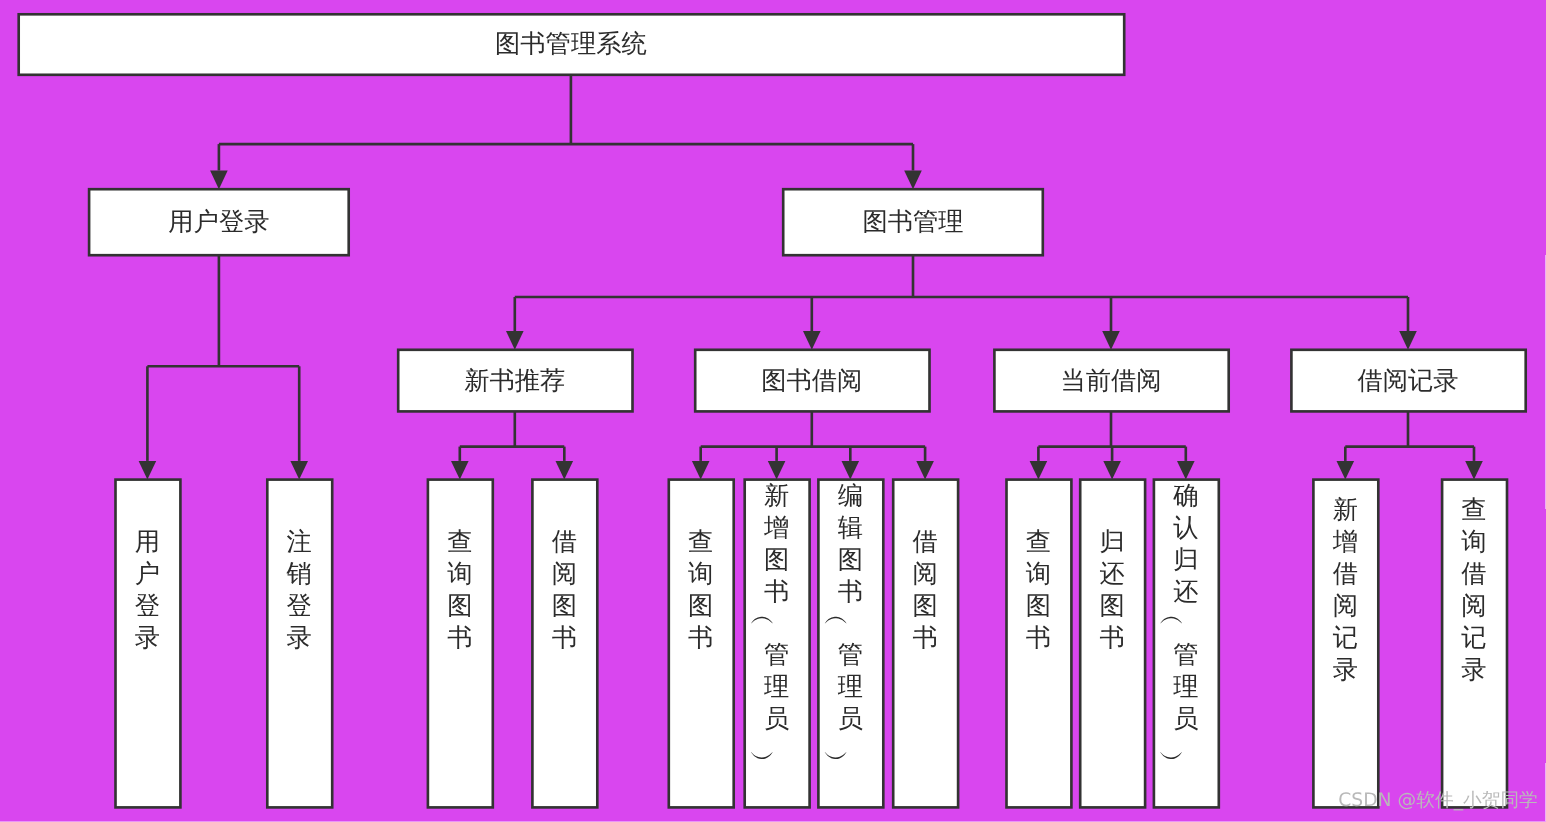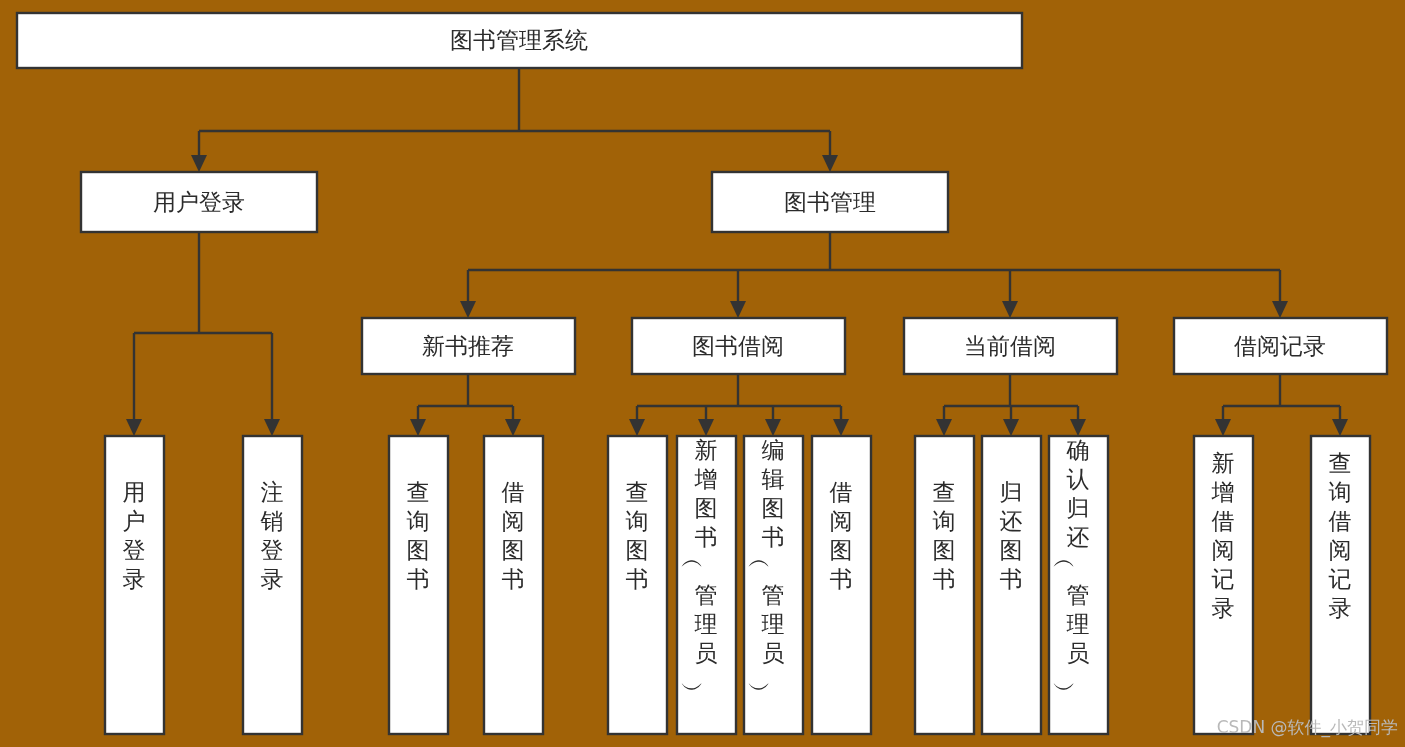--- a/index.html
+++ b/index.html
@@ -8,21 +8,21 @@
     padding: 0;
     background: #ffffff;
   }
   body {
     font-family: "DejaVu Sans", "Liberation Sans", sans-serif;
   }
   #diagram-root {
     position: relative;
     width: 1405px;
     height: 747px;
-    background: #a16207;
+    background: #d946ef;
     overflow: hidden;
   }
   svg.diagram-canvas {
     position: absolute;
     left: 0;
     top: 0;
     width: 1405px;
     height: 747px;
     display: block;
   }

